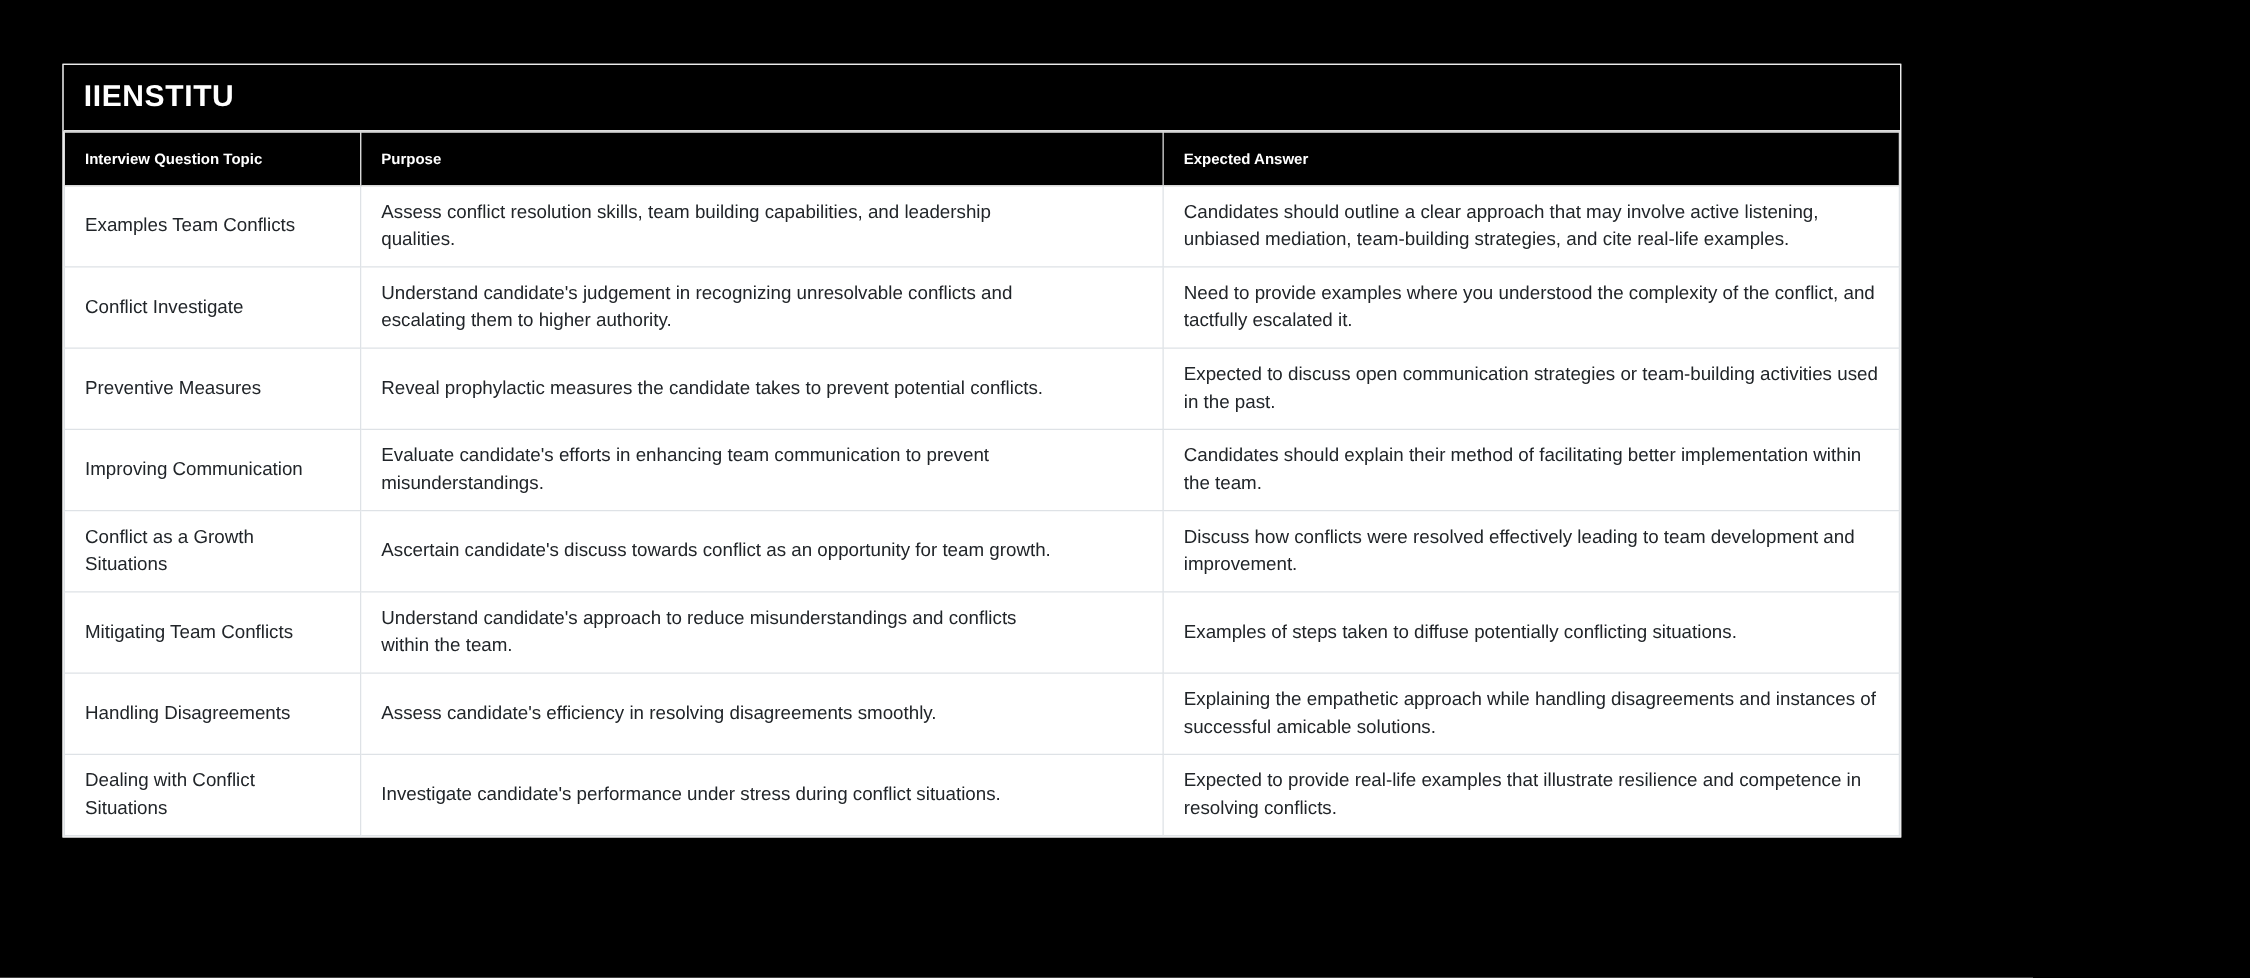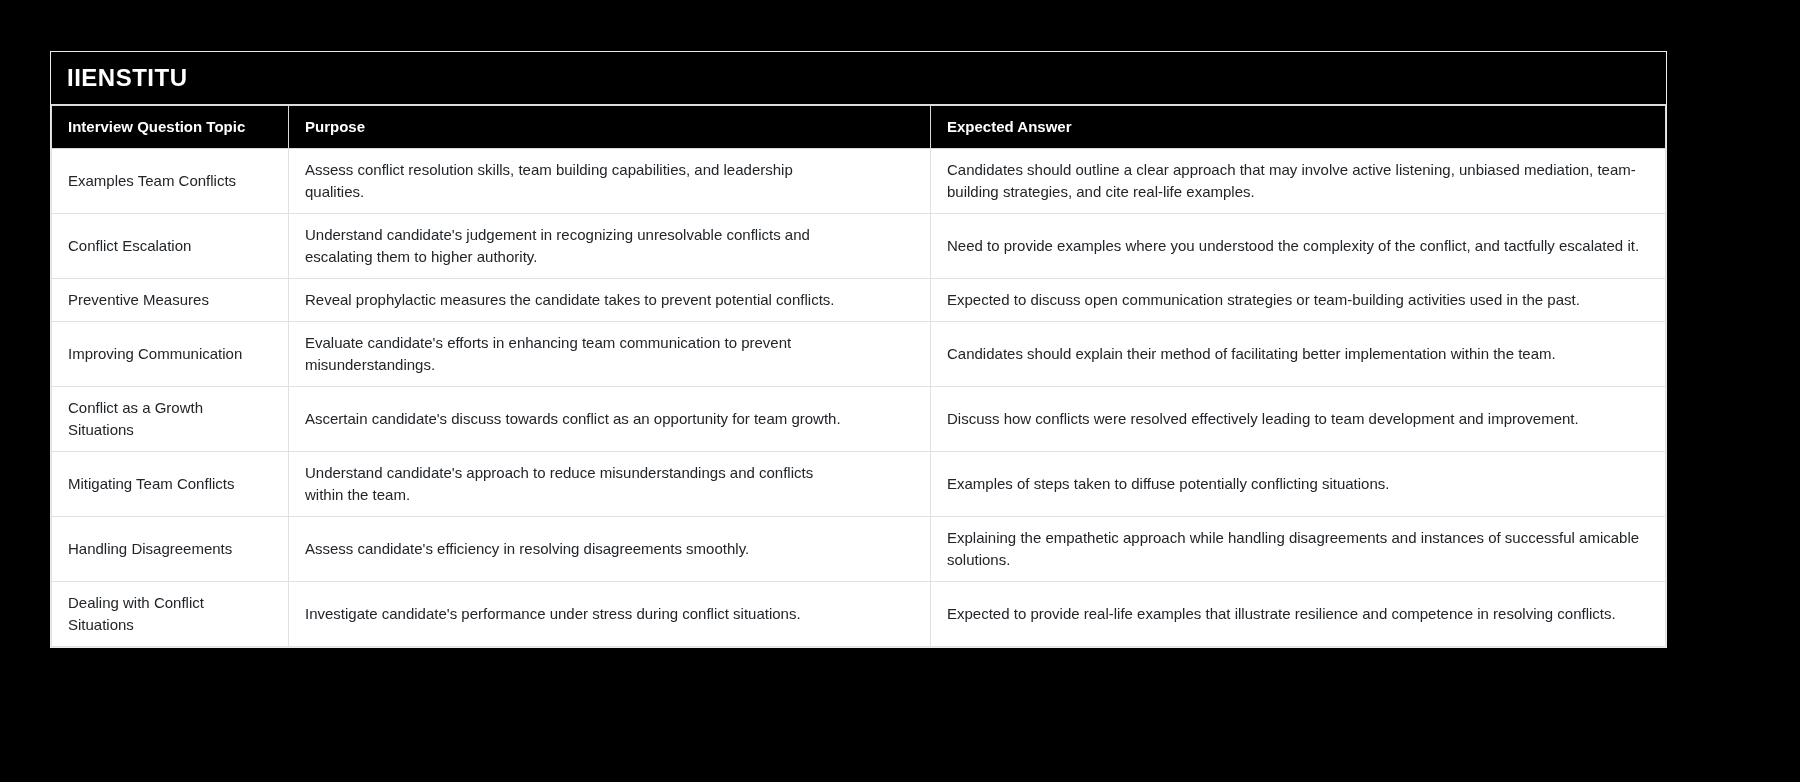--- a/index.html
+++ b/index.html
@@ -6,21 +6,21 @@
   html, body {
     width: 1800px; height: 782px;
     background: #000000;
     font-family: "Liberation Sans", sans-serif;
     position: relative;
     overflow: hidden;
   }
   .card {
     position: absolute;
     left: 50px; top: 51px;
-    width: 1617px;
+    width: 1471px;
     background: #ffffff;
     border: 1px solid #ececec;
   }
   .card-title {
     background: #000000;
     color: #ffffff;
     font-size: 24px;
     font-weight: 700;
     line-height: 30px;
     padding: 11px 16px;
@@ -30,21 +30,21 @@
   table {
     width: 100%;
     border-collapse: collapse;
     table-layout: fixed;
   }
   col.c-topic   { width: 237px; }
   col.c-purpose { width: 642px; }
   th {
     background: #000000;
     color: #ffffff;
-    font-size: 15px;
+    font-size: 12px;
     font-weight: 700;
     text-align: left;
     line-height: 22px;
     padding: 10px 16px;
     border: 1px solid #d9d9d9;
   }
   td {
     font-size: 15px;
     color: #212529;
     line-height: 22px;
@@ -85,21 +85,21 @@
     <td class="col-purpose">
       <span class="txt">Assess conflict resolution skills, team building capabilities, and leadership qualities.</span>
     </td>
     <td class="col-expected">
       <span class="txt">Candidates should outline a clear approach that may involve active listening, unbiased mediation, team-building strategies, and cite real-life examples.</span>
     </td>
   </tr>
 
   <tr>
     <td class="col-topic">
-      <span class="txt">Conflict Escalation</span>
+      <span class="txt">Conflict Investigate</span>
     </td>
     <td class="col-purpose">
       <span class="txt">Understand candidate's judgement in recognizing unresolvable conflicts and escalating them to higher authority.</span>
     </td>
     <td class="col-expected">
       <span class="txt">Need to provide examples where you understood the complexity of the conflict, and tactfully escalated it.</span>
     </td>
   </tr>
 
   <tr>

